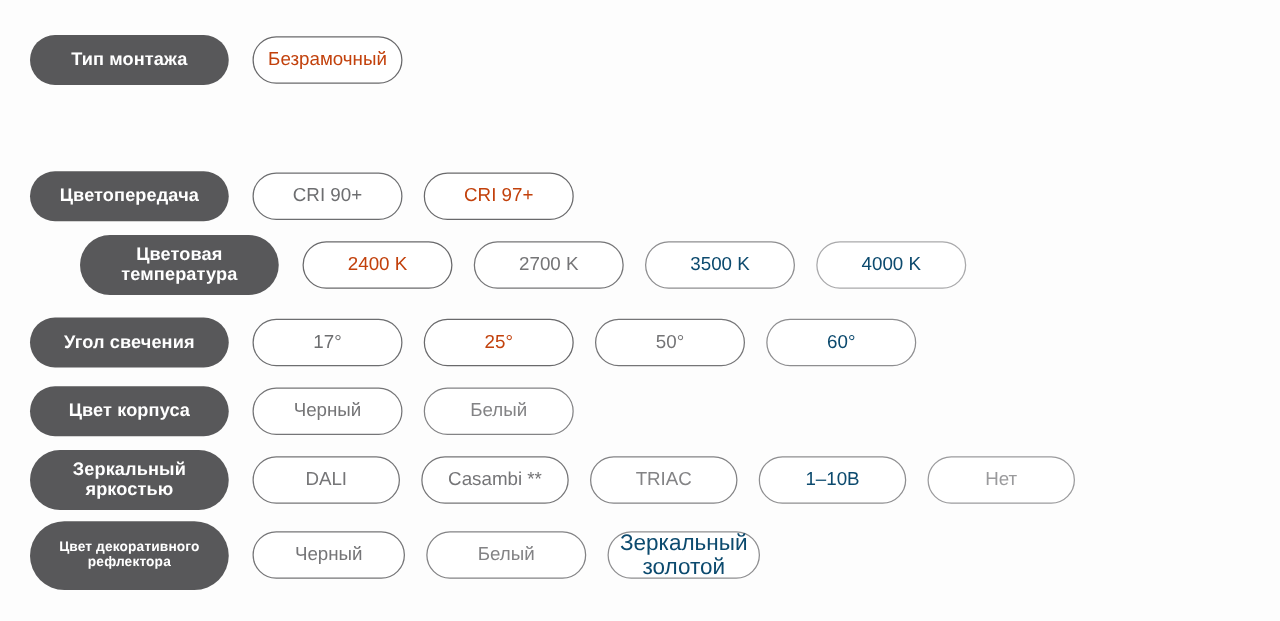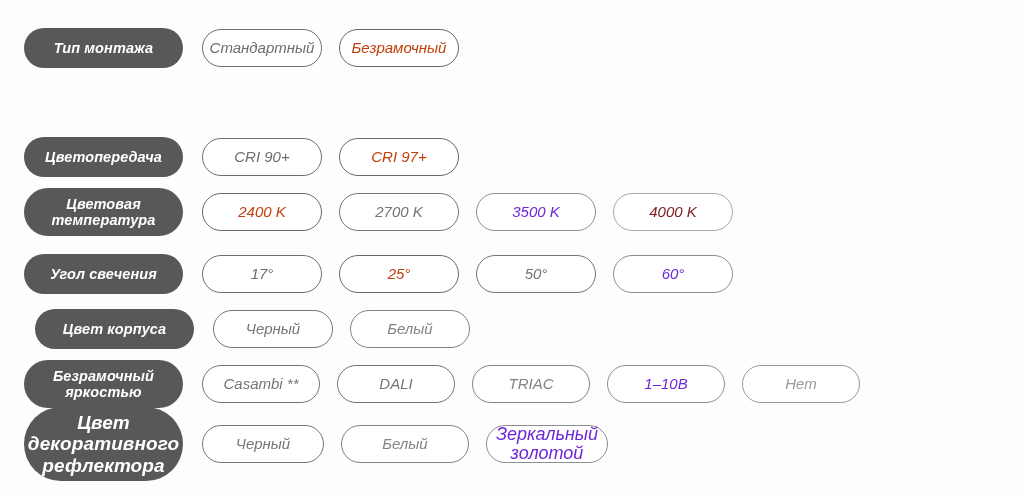--- a/index.html
+++ b/index.html
@@ -10,21 +10,20 @@
     width: 1024px;
     height: 497px;
     background: #fdfdfd;
     font-family: "Liberation Sans", sans-serif;
     overflow: hidden;
   }
   .spec-table {
     position: relative;
     width: 820px;
     height: 497px;
-    font-style: italic;
   }
   .spec-row {
     position: absolute;
     left: 0;
     display: flex;
     align-items: center;
     height: 48px;
   }
   .row-label {
     box-sizing: border-box;
@@ -39,21 +38,21 @@
     justify-content: center;
     text-align: center;
     font-size: 14.5px;
     font-weight: bold;
     line-height: 1.12;
     letter-spacing: 0.1px;
     padding: 5px 8px;
     flex: 0 0 auto;
   }
   .row-label.tall-2 { min-height: 48px; }
-  .row-label.tall-3 { min-height: 55px; font-size: 19px; }
+  .row-label.tall-3 { min-height: 55px; font-size: 11px; }
   .chips {
     display: flex;
     align-items: center;
     margin-left: 19px;
   }
   .chip {
     box-sizing: border-box;
     height: 38px;
     background: #ffffff;
     border: 1.6px solid #6d6e70;
@@ -76,81 +75,80 @@
   .chip.w128 { width: 128px; }
   .chip.wrap2 {
     white-space: normal;
     line-height: 1.08;
     font-size: 18px;
   }
   
   .fade-1 { border-color: #69696b; color: #c2410c; }
   .fade-2 { border-color: #757577; color: #757577; }
   .fade-3 { border-color: #838385; color: #838385; }
-  .fade-4 { border-color: #8e8e90; color: #6d28d9; }
+  .fade-4 { border-color: #8e8e90; color: #0c4a6e; }
   .fade-5 { border-color: #9b9b9d; color: #9a9a9c; }
-  .fade-6 { border-color: #a9a9ab; color: #7f1d1d; }
+  .fade-6 { border-color: #a9a9ab; color: #0c4a6e; }
 </style>
 </head>
 <body>
 
 <div class="spec-table">
 
   <div class="spec-row" style="top:24px;">
     <div class="row-label">Тип монтажа</div>
     <div class="chips">
-      <div class="chip w120">Стандартный</div>
       <div class="chip w120 fade-1">Безрамочный</div>
     </div>
   </div>
 
   <div class="spec-row" style="top:78px;">
   </div>
 
   <div class="spec-row" style="top:133px;">
     <div class="row-label">Цветопередача</div>
     <div class="chips">
       <div class="chip w120">CRI 90+</div>
       <div class="chip w120 fade-1">CRI 97+</div>
     </div>
   </div>
 
-  <div class="spec-row" style="top:188px;">
+  <div class="spec-row" style="top:188px;padding-left:40px;">
     <div class="row-label tall-2">Цветовая температура</div>
     <div class="chips">
       <div class="chip w120 fade-1">2400 K</div>
       <div class="chip w120 fade-2">2700 K</div>
       <div class="chip w120 fade-4">3500 K</div>
       <div class="chip w120 fade-6">4000 K</div>
     </div>
   </div>
 
   <div class="spec-row" style="top:250px;">
     <div class="row-label">Угол свечения</div>
     <div class="chips">
       <div class="chip w120">17°</div>
       <div class="chip w120 fade-1">25°</div>
       <div class="chip w120 fade-2">50°</div>
       <div class="chip w120 fade-4">60°</div>
     </div>
   </div>
 
-  <div class="spec-row" style="top:305px;margin-left:11px;">
+  <div class="spec-row" style="top:305px;">
     <div class="row-label">Цвет корпуса</div>
     <div class="chips">
       <div class="chip w120 fade-2">Черный</div>
       <div class="chip w120 fade-3">Белый</div>
     </div>
   </div>
 
   <div class="spec-row" style="top:360px;">
-    <div class="row-label tall-2">Безрамочный яркостью</div>
+    <div class="row-label tall-2">Зеркальный яркостью</div>
     <div class="chips">
+      <div class="chip w118 fade-2">DALI</div>
       <div class="chip w118 fade-2">Casambi **</div>
-      <div class="chip w118 fade-2">DALI</div>
       <div class="chip w118 fade-3">TRIAC</div>
       <div class="chip w118 fade-4">1–10В</div>
       <div class="chip w118 fade-5">Нет</div>
     </div>
   </div>
 
   <div class="spec-row" style="top:420px;">
     <div class="row-label tall-3">Цвет декоративного рефлектора</div>
     <div class="chips">
       <div class="chip w122 fade-2">Черный</div>

